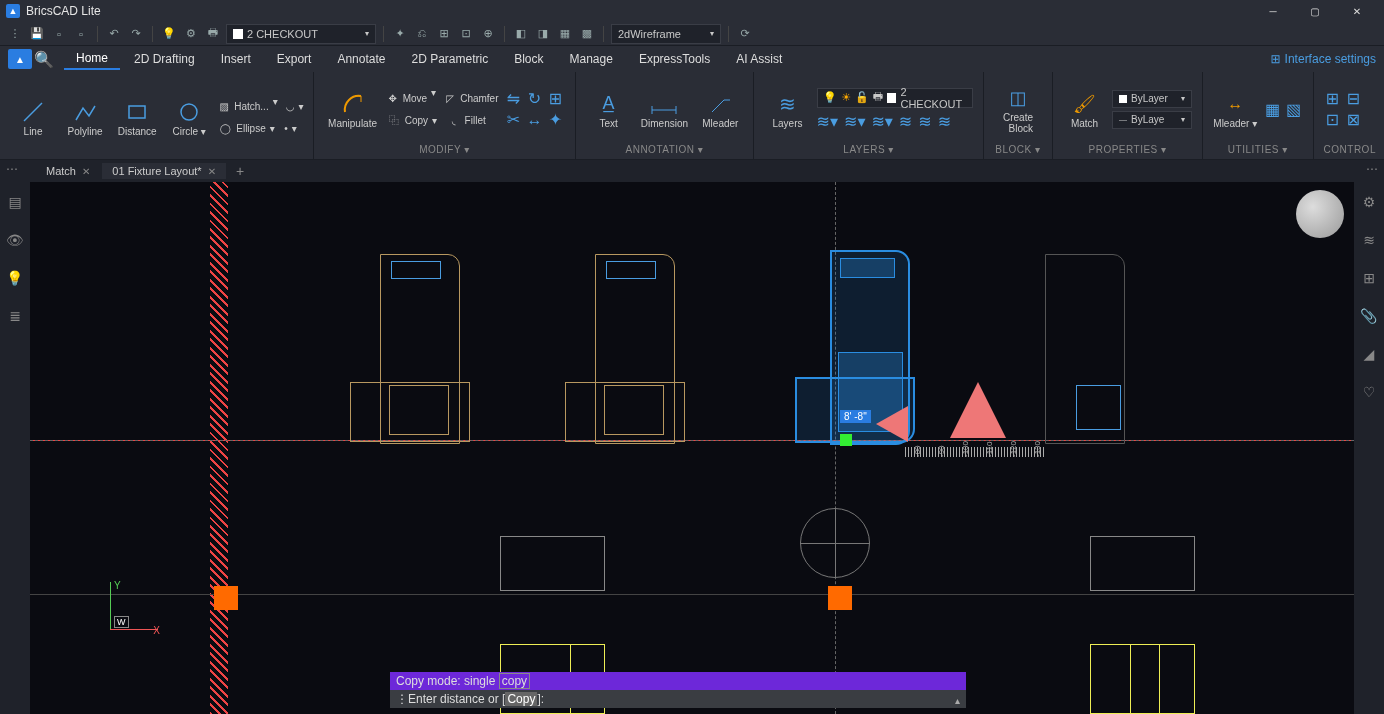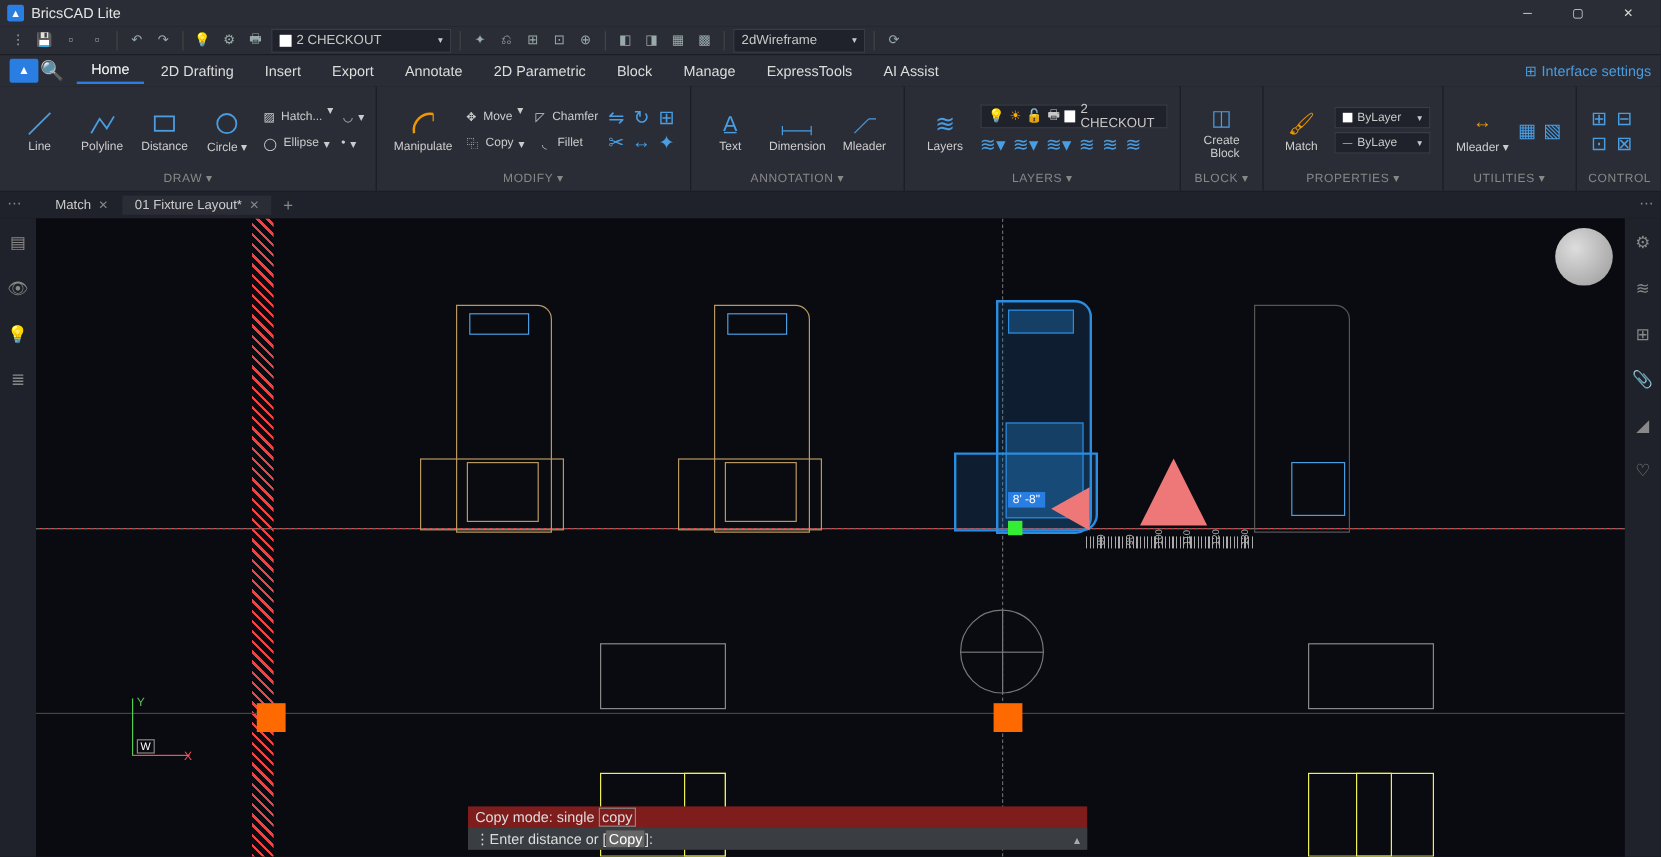--- a/index.html
+++ b/index.html
@@ -54,21 +54,21 @@
 .fixture .inner { position: absolute; border: 1px solid #b89860; }
 .dim-tag { position: absolute; background: #2a7de1; color: #fff; font-size: 10px; padding: 1px 4px; }
 .groundline { position: absolute; left: 0; right: 0; height: 1px; background: #444; }
 .osq { position: absolute; width: 24px; height: 24px; background: #ff6a00; }
 .box { position: absolute; border: 1px solid #888; }
 .ybox { position: absolute; border: 1px solid #ee5; }
 .wcs { position: absolute; font-size: 10px; }
 .wcs .y { color: #5c5; }
 .wcs .x { color: #e55; }
 .wcs .w { color: #fff; border: 1px solid #888; padding: 0 2px; font-size: 9px; }
-.cmdline { position: absolute; left: 360px; bottom: 6px; width: 516px; background: #7f1d1d; color: #ddd; font-family: monospace; font-size: 12px; }
+.cmdline { position: absolute; left: 360px; bottom: 6px; width: 576px; background: #6d28d9; color: #ddd; font-family: monospace; font-size: 12px; }
 .cmdline .line { padding: 2px 6px; }
 .cmdline .hint { background: #666; color: #fff; padding: 0 2px; }
 .cmdline .up { position: absolute; right: 6px; bottom: 2px; font-size: 10px; color: #aaa; }
 .navball { position: absolute; top: 8px; right: 10px; width: 48px; height: 48px; border-radius: 50%; background: radial-gradient(circle at 35% 35%, #ddd, #999); }
 .triangle { position: absolute; width: 0; height: 0; }
 .ruler { position: absolute; height: 28px; }
 .ruler .ticks { position: absolute; top: 0; left: 0; right: 0; height: 10px; background: repeating-linear-gradient(90deg, #aaa 0, #aaa 1px, transparent 1px, transparent 3px); }
 .ruler .num { position: absolute; top: 10px; font-size: 8px; color: #aaa; transform: rotate(-90deg); transform-origin: left top; }
 .compass { position: absolute; width: 70px; height: 70px; border: 1px solid #777; border-radius: 50%; }
 .compass::before, .compass::after { content: ""; position: absolute; background: #777; left: 50%; top: 50%; }
@@ -179,21 +179,20 @@
               <circle cx="12" cy="12" r="8" stroke="#4a9de1" fill="none" stroke-width="1.5"></circle>
             </svg>
           </div>
           <div class="txt"><span>Circle</span> ▾</div>
         </div>
       <div class="col" style="align-items:flex-start;gap:4px">
         <div class="rbtn-small"><span class="icon">▨</span><span>Hatch...</span> ▾ &nbsp; <span>◡</span> ▾</div>
         <div class="rbtn-small"><span class="icon">◯</span><span>Ellipse</span> ▾ &nbsp; <span>•</span> ▾</div>
       </div>
     </div>
-    <div class="label"><span>DRAW</span> ▾</div>
   </div>
 
   <div class="panel" style="min-width:260px">
     <div class="row">
       <div class="rbtn-big" style="width:60px">
           <div class="icon">
             <svg width="28" height="28">
               <path d="M6 22 A14 14 0 0 1 22 6" stroke="#e90" fill="none" stroke-width="2"></path>
               <line x1="22" y1="6" x2="22" y2="12" stroke="#e90"></line>
               <line x1="22" y1="6" x2="16" y2="6" stroke="#e90"></line>

